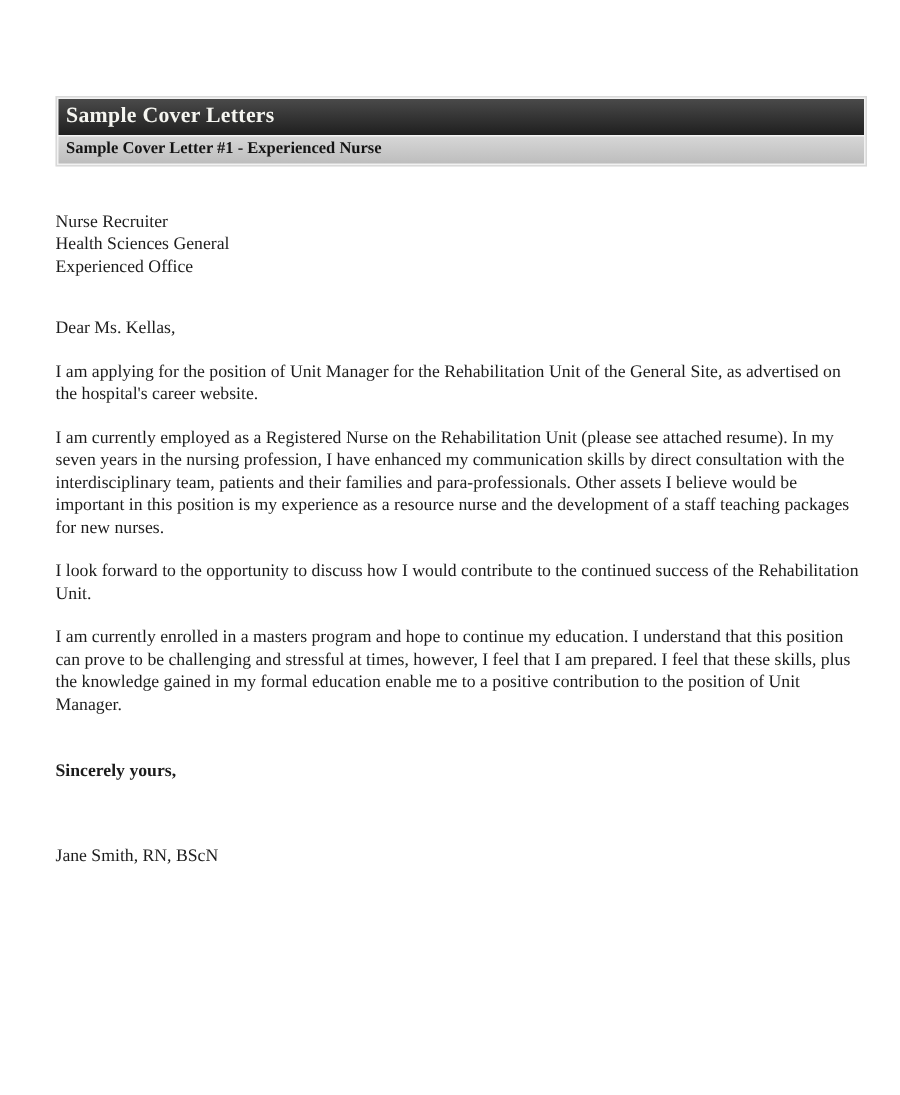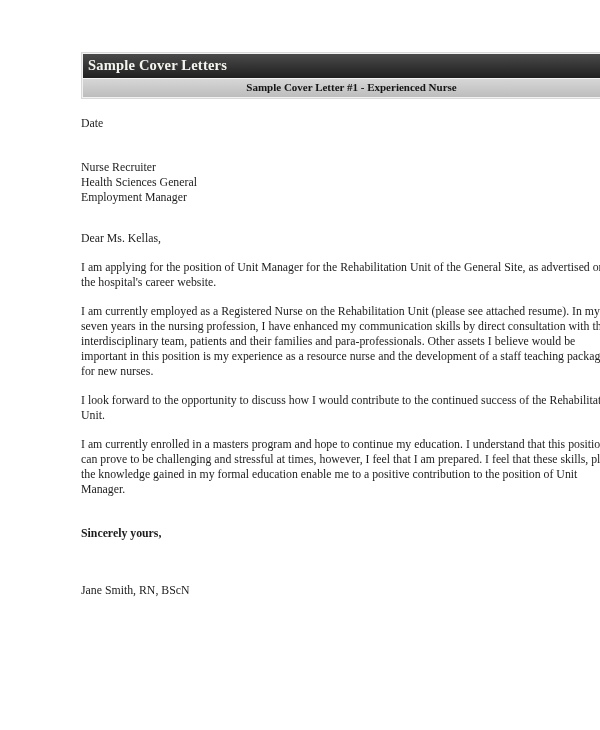--- a/index.html
+++ b/index.html
@@ -11,24 +11,23 @@
     position: relative;
     width: 600px;
     height: 730px;
     background: #ffffff;
     overflow: hidden;
     font-family: "Liberation Serif", "DejaVu Serif", serif;
     color: #1c1c1c;
   }
   .content {
     position: absolute;
-    top: 52px;
+    top: 64px;
     left: 37px;
     right: 24px;
-    margin-left: 44px;
   }
   .header-block {
     width: 541px;
     border: 1px solid #d9d9d9;
     background: #f2f2f2;
     padding: 1px;
     box-sizing: border-box;
   }
   .title-bar {
     background: linear-gradient(#4a4a4a, #1f1f1f);
@@ -40,21 +39,20 @@
     letter-spacing: 0.2px;
   }
   .subtitle-bar {
     margin-top: 1px;
     background: linear-gradient(#d6d6d6, #bdbdbd);
     color: #141414;
     font-weight: bold;
     font-size: 11px;
     line-height: 1;
     padding: 3px 5px 4px 5px;
-    text-align: center;
   }
   .letter {
     width: 540px;
     font-size: 11.8px;
     line-height: 15px;
   }
   .date-line {
     margin-top: 17px;
   }
   .address-block {
@@ -83,26 +81,25 @@
 <div class="page">
   <div class="content">
 
     <div class="header-block">
       <div class="title-bar">Sample Cover Letters</div>
       <div class="subtitle-bar">Sample Cover Letter #1 - Experienced Nurse</div>
     </div>
 
     <div class="letter">
 
-      <div class="date-line">Date</div>
 
       <div class="address-block">
         <p class="address-line">Nurse Recruiter</p>
         <p class="address-line">Health Sciences General</p>
-        <p class="address-line">Employment Manager</p>
+        <p class="address-line">Experienced Office</p>
       </div>
 
       <div class="salutation">Dear Ms. Kellas,</div>
 
       <div class="para">I am applying for the position of Unit Manager for the Rehabilitation Unit of the General Site, as advertised on the hospital's career website.</div>
       <div class="para">I am currently employed as a Registered Nurse on the Rehabilitation Unit (please see attached resume). In my seven years in the nursing profession, I have enhanced my communication skills by direct consultation with the interdisciplinary team, patients and their families and para-professionals. Other assets I believe would be important in this position is my experience as a resource nurse and the development of a staff teaching packages for new nurses.</div>
       <div class="para">I look forward to the opportunity to discuss how I would contribute to the continued success of the Rehabilitation Unit.</div>
       <div class="para">I am currently enrolled in a masters program and hope to continue my education.  I understand that this position can prove to be challenging and stressful at times, however, I feel that I am prepared. I feel that these skills, plus the knowledge gained in my formal education enable me to a positive contribution to the position of Unit Manager.</div>
 
       <div class="closing">Sincerely yours,</div>

